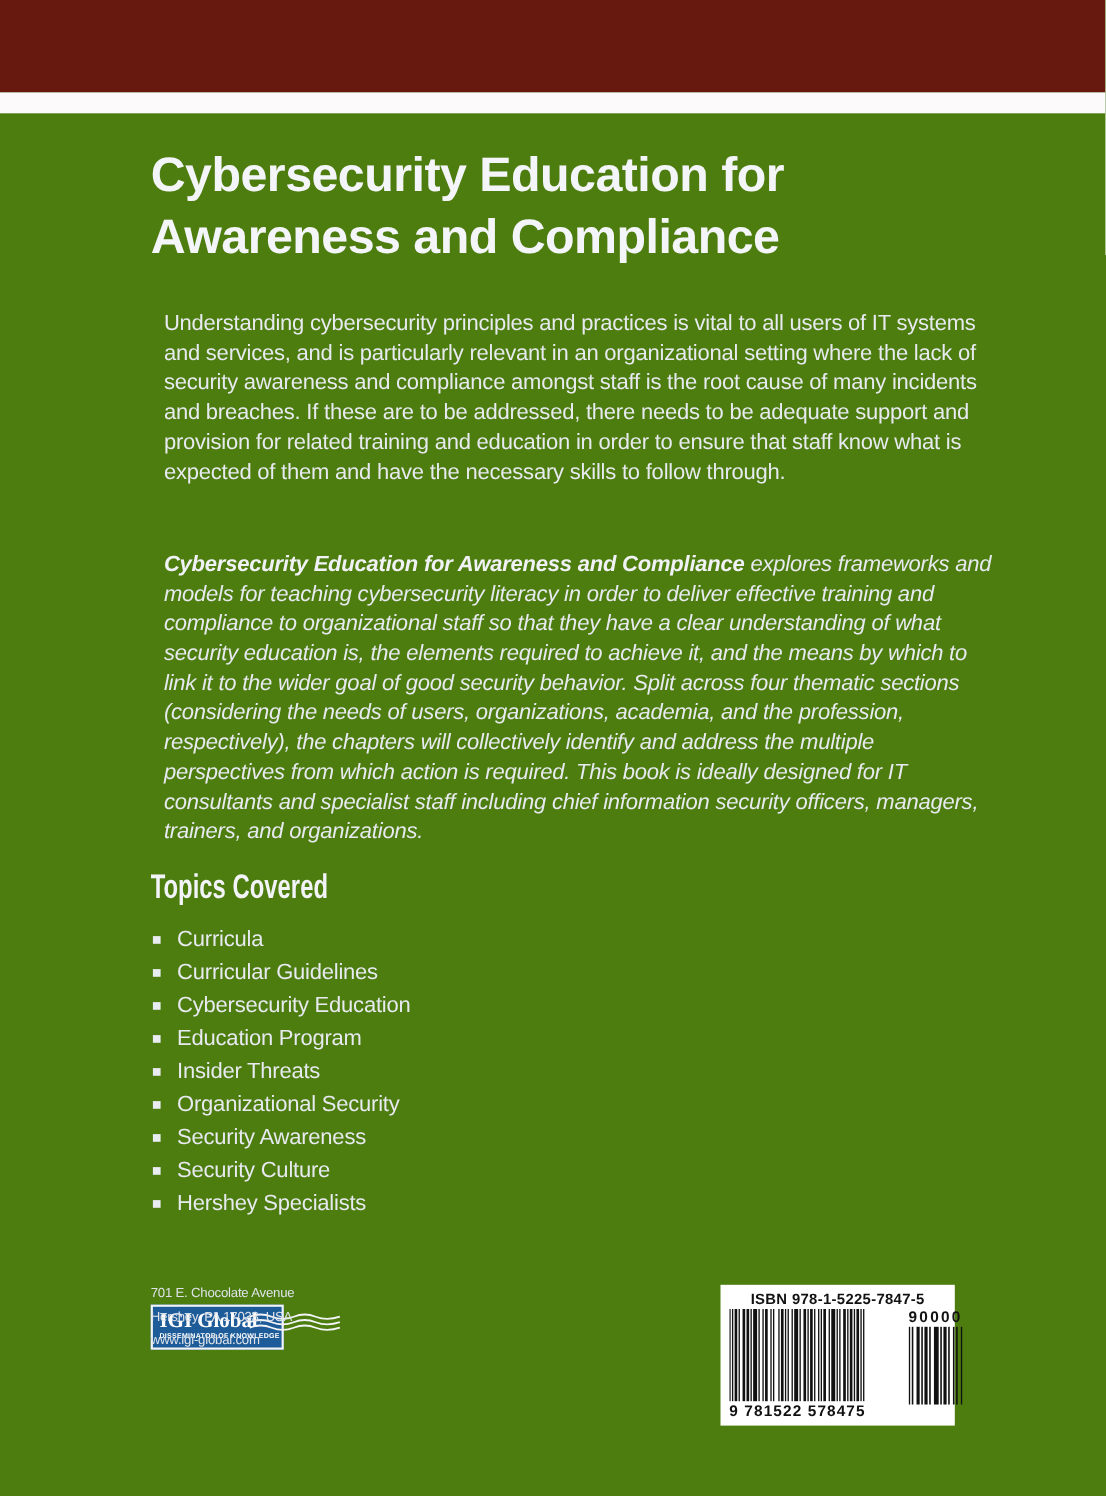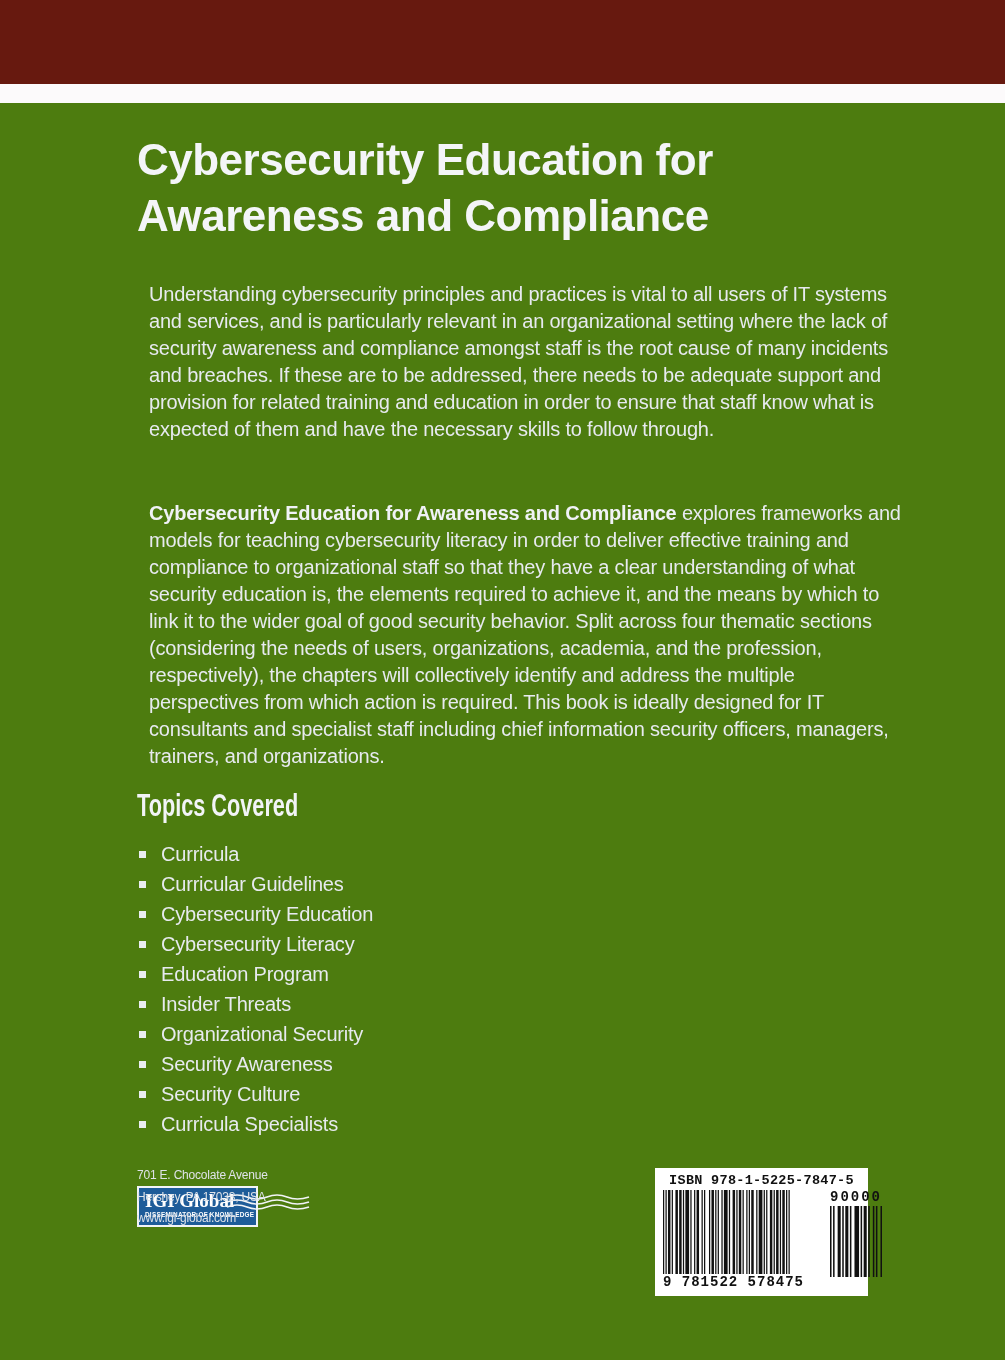--- a/index.html
+++ b/index.html
@@ -12,21 +12,21 @@
 
   .book-title{
     position:absolute;left:137px;top:132px;width:660px;margin:0;
     font-size:44px;line-height:56px;font-weight:700;color:#f4f5f8;letter-spacing:-0.5px;
   }
   .para{
     position:absolute;left:149px;width:758px;margin:0;
     font-size:20px;line-height:27px;color:#e7eaef;letter-spacing:-0.2px;
   }
   .para-1{top:281px;}
-  .para-2{top:500px;}
+  .para-2{top:500px;font-style:italic;}
   .para strong{font-weight:700;color:#f0f2f6;}
 
   .topics-heading{
     position:absolute;left:137px;top:789px;margin:0;
     font-size:31px;line-height:34px;font-weight:700;color:#f2f4f7;
     transform:scaleX(0.70);transform-origin:left center;white-space:nowrap;
   }
   .topics{position:absolute;left:139px;top:839px;margin:0;padding:0;list-style:none;}
   .topics li{height:30px;display:flex;align-items:center;font-size:20px;color:#e7eaef;letter-spacing:-0.2px;}
   .bullet{width:7px;height:7px;background:#e9ecf1;margin-right:15px;flex:none;}
@@ -48,21 +48,21 @@
   .address{
     position:absolute;left:137px;top:1165px;
     font-size:12px;line-height:21.5px;color:#dfe3e9;letter-spacing:-0.2px;
   }
   .address div{white-space:nowrap;}
 
   .barcode-box{
     position:absolute;left:655px;top:1168px;width:213px;height:128px;
     background:#ffffff;color:#111111;box-sizing:border-box;padding:4px 8px 0 8px;
   }
-  .mono{font-family:Liberation Mono, monospace;font-weight:700;}
+  .mono{font-family:Liberation Sans, sans-serif;font-weight:700;}
   .isbn-line{font-size:13.5px;line-height:17px;text-align:center;letter-spacing:0.3px;white-space:nowrap;}
   .bc-row{display:flex;margin-top:1px;}
   .bc-main{width:128px;}
   .bc-main .bars{height:84px;width:100%;}
   .bc-digits{font-size:14px;line-height:17px;letter-spacing:1px;text-align:center;white-space:nowrap;}
   .bc-supp{margin-left:7px;flex:1;padding-left:32px;}
   .bc-price{font-size:14px;line-height:15px;text-align:center;letter-spacing:2px;}
   .bc-supp .bars{height:71px;width:100%;margin-top:1px;}
   .bars svg{display:block;}
 </style>
@@ -89,45 +89,41 @@
     <li>
         <span class="bullet"></span>
         <span>Curricular Guidelines</span>
       </li>
     <li>
         <span class="bullet"></span>
         <span>Cybersecurity Education</span>
       </li>
     <li>
         <span class="bullet"></span>
-        <span>Cybersecurity Literacy</span>
-      </li>
-    <li>
-        <span class="bullet"></span>
         <span>Education Program</span>
       </li>
     <li>
         <span class="bullet"></span>
         <span>Insider Threats</span>
       </li>
     <li>
         <span class="bullet"></span>
         <span>Organizational Security</span>
       </li>
     <li>
         <span class="bullet"></span>
         <span>Security Awareness</span>
       </li>
     <li>
         <span class="bullet"></span>
         <span>Security Culture</span>
       </li>
     <li>
         <span class="bullet"></span>
-        <span>Curricula Specialists</span>
+        <span>Hershey Specialists</span>
       </li>
   </ul>
 
   <div class="logo">
     <div class="logo-name">IGI Global</div>
     <div class="logo-tag">DISSEMINATOR OF KNOWLEDGE</div>
     <svg class="waves" viewBox="0 0 82 16">
       <g fill="none" stroke="#f2f4f7" stroke-width="1.6">
         <path d="M0,3 q10,-4 20,0 t20,0 t20,0 t22,0"></path>
         <path d="M0,8 q10,-4 20,0 t20,0 t20,0 t22,0"></path>

